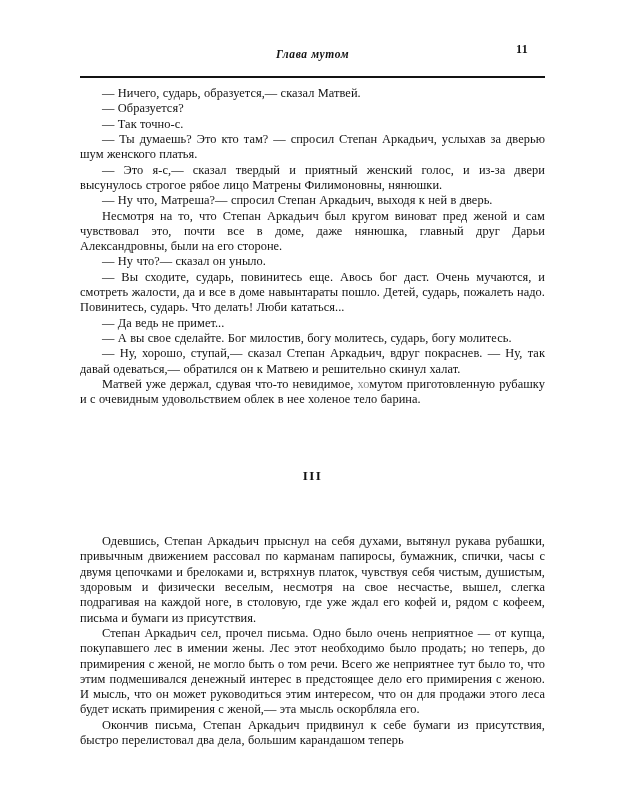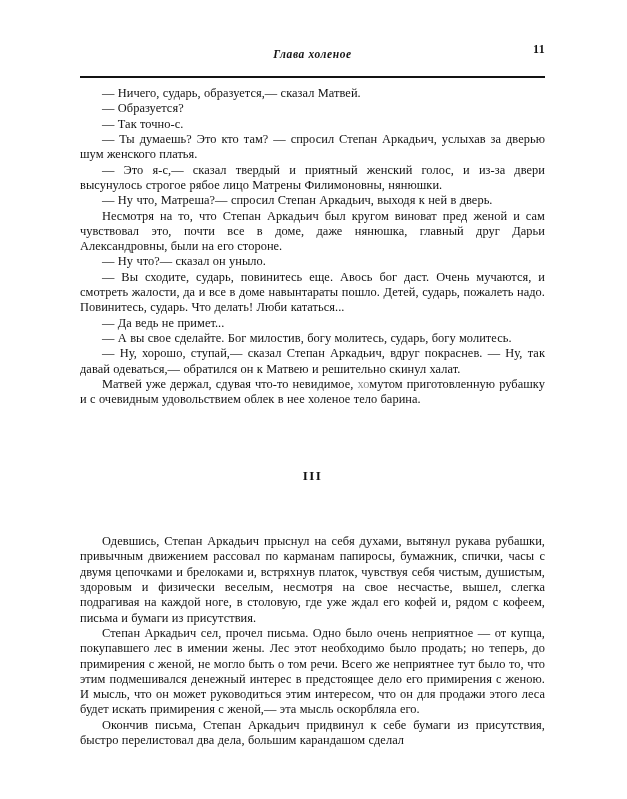--- a/index.html
+++ b/index.html
@@ -42,21 +42,21 @@
     text-align: center;
     font-style: italic;
     font-weight: 600;
     font-size: 11.5px;
     letter-spacing: 0.6px;
     color: #141414;
     white-space: nowrap;
   }
   #running-head .rh-folio {
     position: absolute;
-    right: 0px;
+    right: 17px;
     top: -6px;
     font-size: 12px;
     font-weight: 700;
     color: #141414;
     letter-spacing: 0.3px;
   }
   #head-rule {
     position: absolute;
     left: 80px;
     top: 76px;
@@ -114,21 +114,21 @@
     width: 465px;
     margin-top: 39px;
   }
 </style>
 </head>
 <body>
 
 <div id="page">
 
   <div id="running-head">
-    <div class="rh-title">Глава холеное</div>
+    <div class="rh-title">Глава мутом</div>
     <div class="rh-folio">11</div>
   </div>
   <div id="head-rule"></div>
 
   <div id="section-mark">III</div>
 
   <div id="textblock">
     <p class="para nojust">— Ничего, сударь, образуется,— сказал Матвей.</p>
     <p class="para nojust">— Образуется?</p>
     <p class="para nojust">— Так точно-с.</p>
@@ -140,16 +140,16 @@
     <p class="para">— Вы сходите, сударь, повинитесь еще. Авось бог даст. Очень мучаются, и смотреть жалости, да и все в доме навынтараты пошло. Детей, сударь, пожалеть надо. Повинитесь, сударь. Что делать! Люби кататься...</p>
     <p class="para nojust">— Да ведь не примет...</p>
     <p class="para">— А вы свое сделайте. Бог милостив, богу молитесь, сударь, богу молитесь.</p>
     <p class="para">— Ну, хорошо, ступай,— сказал Степан Аркадьич, вдруг покраснев. — Ну, так давай одеваться,— обратился он к Матвею и решительно скинул халат.</p>
     <p class="para"><span>Матвей уже держал, сдувая что-то невидимое, </span><span class="faded">хо</span><span>мутом приготовленную рубашку и с очевидным удовольствием облек в нее холеное тело барина.</span></p>
   </div>
 
   <div id="textblock-2">
     <p class="para">Одевшись, Степан Аркадьич прыснул на себя духами, вытянул рукава рубашки, привычным движением рассовал по карманам папиросы, бумажник, спички, часы с двумя цепочками и брелоками и, встряхнув платок, чувствуя себя чистым, душистым, здоровым и физически веселым, несмотря на свое несчастье, вышел, слегка подрагивая на каждой ноге, в столовую, где уже ждал его кофей и, рядом с кофеем, письма и бумаги из присутствия.</p>
     <p class="para">Степан Аркадьич сел, прочел письма. Одно было очень неприятное — от купца, покупавшего лес в имении жены. Лес этот необходимо было продать; но теперь, до примирения с женой, не могло быть о том речи. Всего же неприятнее тут было то, что этим подмешивался денежный интерес в предстоящее дело его примирения с женою. И мысль, что он может руководиться этим интересом, что он для продажи этого леса будет искать примирения с женой,— эта мысль оскорбляла его.</p>
-    <p class="para">Окончив письма, Степан Аркадьич придвинул к себе бумаги из присутствия, быстро перелистовал два дела, большим карандашом сделал</p>
+    <p class="para">Окончив письма, Степан Аркадьич придвинул к себе бумаги из присутствия, быстро перелистовал два дела, большим карандашом теперь</p>
   </div>
 
 </div>
 
 </body></html>

